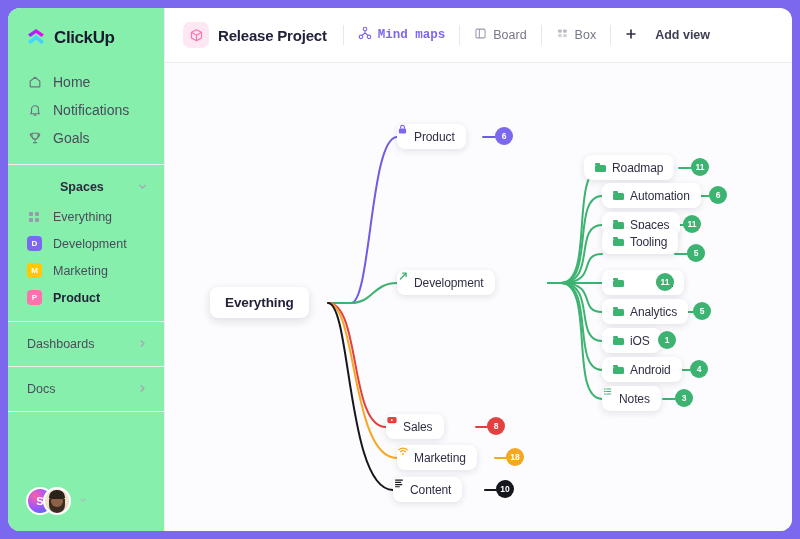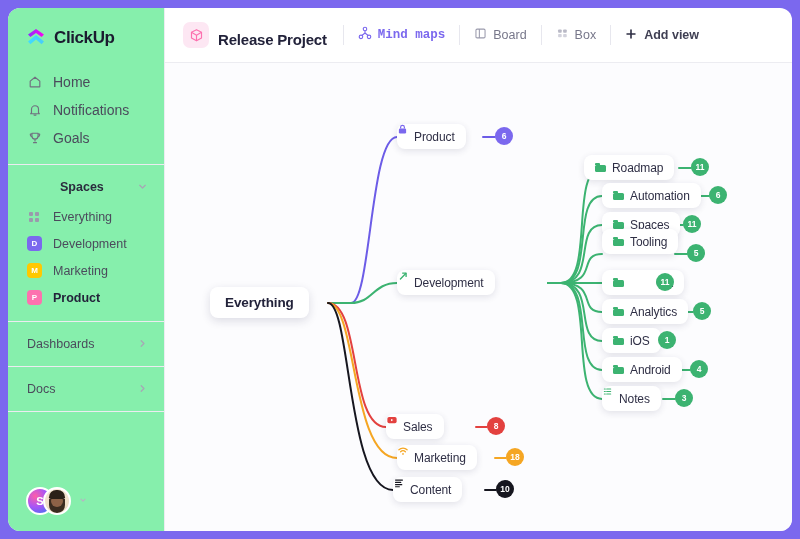--- a/index.html
+++ b/index.html
@@ -123,34 +123,34 @@
   .foot-chev { color: #b5b5c2; font-size: 8px; margin-left: 7px; }
 
   
   .main { flex: 1; display: flex; flex-direction: column; min-width: 0; }
   .topbar {
     height: 55px; flex: 0 0 55px;
     border-bottom: 1px solid #ececf1;
     display: flex; align-items: center;
     padding-left: 18px; gap: 0;
   }
-  .proj { display: flex; align-items: flex-end; gap: 9px; padding-right: 16px; }
+  .proj { display: flex; align-items: center; gap: 9px; padding-right: 16px; }
   .proj-ico {
     width: 26px; height: 26px; border-radius: 7px; background: #fde7f3;
     display: flex; align-items: center; justify-content: center;
   }
   .proj-title { font-size: 15px; font-weight: bold; color: #22223a; letter-spacing: -0.2px; }
   .vsep { width: 1px; height: 20px; background: #e7e7ee; }
   .tab {
     display: flex; align-items: center; gap: 6px;
     padding: 0 14px; height: 26px;
     font-size: 12.5px; color: #77778a; cursor: pointer;
   }
   .tab.active { color: #7b68ee; font-weight: bold; font-family: Liberation Mono, monospace; }
-  .tab.addview { color: #3f3f53; font-weight: bold; gap: 7px; }
+  .tab.addview { color: #3f3f53; font-weight: bold; gap: 18px; }
 
   .canvas { flex: 1; position: relative; background: #fcfcfe; overflow: hidden; }
   .canvas svg { position: absolute; left: 0; top: 0; }
 
   
   .node {
     position: absolute;
     background: #fff;
     border-radius: 8px;
     box-shadow: 0 2px 7px rgba(30,30,70,0.12);

